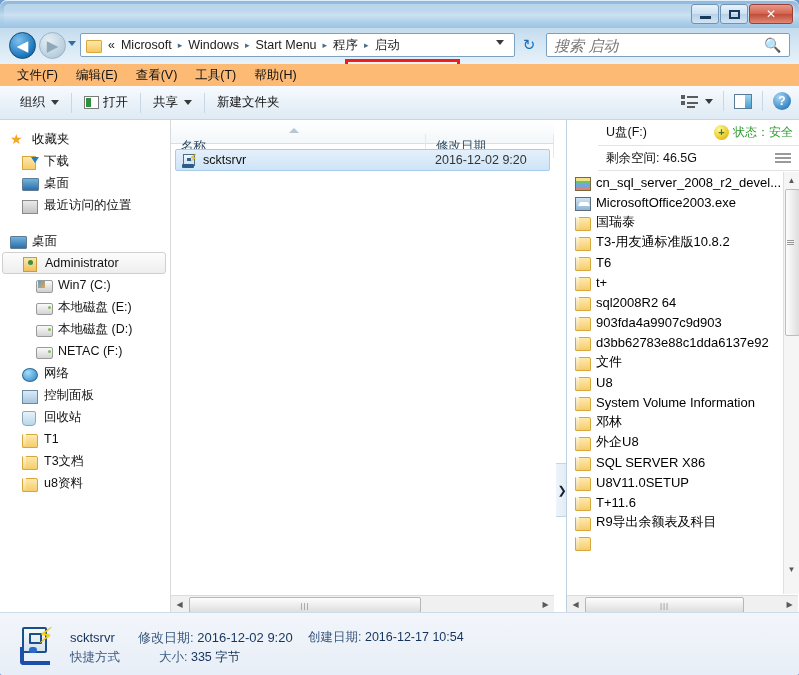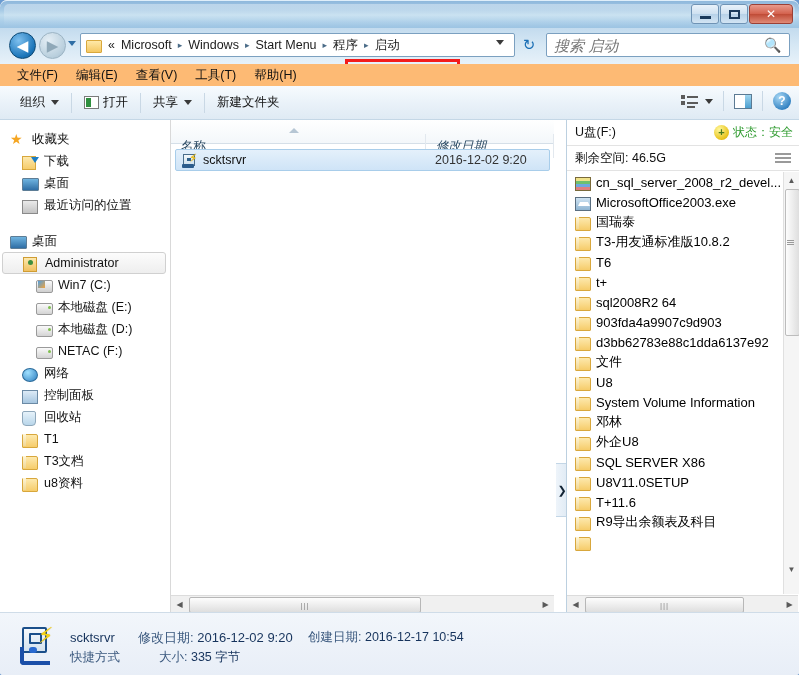--- a/index.html
+++ b/index.html
@@ -235,21 +235,21 @@
   .colhdr{
     position:absolute;left:0;top:0;width:383px;height:24px;
     background:linear-gradient(to bottom,#ffffff,#f3f7fa);
     border-bottom:1px solid #d5dfe8;box-sizing:border-box;display:flex;
   }
   .col{
     font-size:12.5px;color:#2b4a63;padding:4px 0 0 10px;box-sizing:border-box;
     border-right:1px solid #e2e8ee;height:24px;cursor:pointer;position:relative;margin-top:14px;
   }
   .col.name{width:255px;}
-  .col.date{width:128px;font-style:italic;}
+  .col.date{width:128px;}
   .sortarrow{
     position:absolute;left:118px;top:-6px;width:0;height:0;
     border-left:5px solid transparent;border-right:5px solid transparent;
     border-bottom:5px solid #b6c6d4;
   }
   .filerow{
     position:absolute;left:4px;top:29px;width:375px;height:22px;
     background:linear-gradient(to bottom,#e4f0fb,#cfe4f7);
     border:1px solid #a8cdea;border-radius:2px;box-sizing:border-box;
     display:flex;align-items:center;cursor:pointer;
@@ -281,21 +281,21 @@
     position:absolute;left:556px;top:343px;width:13px;height:54px;
     background:linear-gradient(to right,#eef4fa,#dfeaf4);
     border:1px solid #c3d6e6;border-left:none;border-radius:0 3px 3px 0;
     display:flex;align-items:center;justify-content:center;
     font-size:11px;color:#123;cursor:pointer;box-sizing:border-box;
   }
 
   
   .drivepane{
     position:absolute;left:566px;top:0;width:233px;height:492px;
-    background:#fff;border-left:1px solid #bcd0e0;box-sizing:border-box;
+    background:#fff;border-left:1px solid #bcd0e0;box-sizing:border-box;padding-left:31px;
   }
   .drive-hdr{
     height:26px;display:flex;align-items:center;justify-content:space-between;
     padding:0 6px 0 8px;border-bottom:1px solid #e3e3e3;box-sizing:border-box;
   }
   .drive-title{font-size:12.5px;color:#111;}
   .drive-status{display:flex;align-items:center;gap:4px;font-size:12px;color:#2f9b2f;}
   .status-dot{
     width:15px;height:15px;border-radius:50%;
     background:radial-gradient(circle at 35% 30%,#fff79a,#e8c21a 70%,#b99100);

